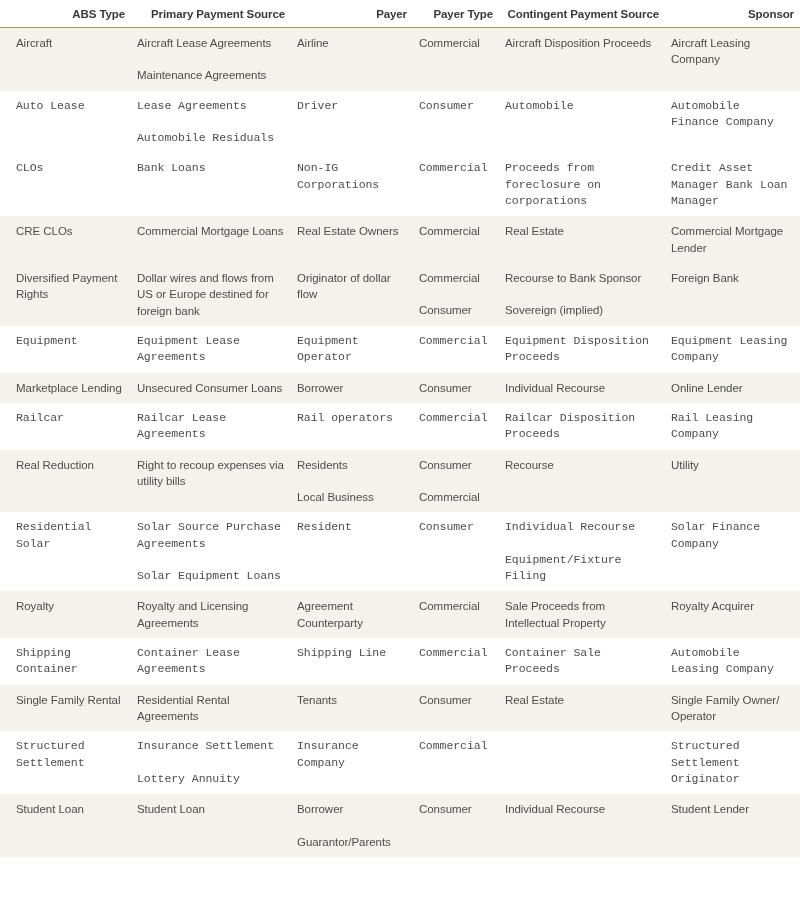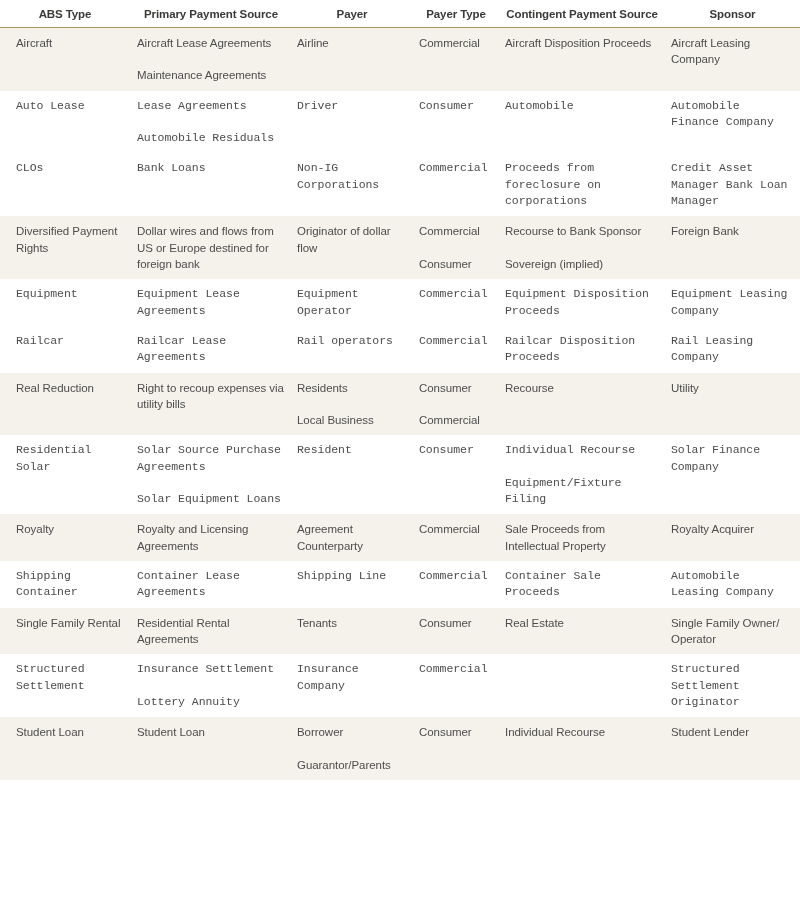--- a/index.html
+++ b/index.html
@@ -23,21 +23,21 @@
     font-size: 11.5px;
   }
   #abs-table col.c0 { width: 131px; }
   #abs-table col.c1 { width: 160px; }
   #abs-table col.c2 { width: 122px; }
   #abs-table col.c3 { width: 86px; }
   #abs-table col.c4 { width: 166px; }
   #abs-table col.c5 { width: 135px; }
 
   thead th {
-    text-align: center;
+    text-align: right;
     vertical-align: bottom;
     font-size: 11.5px;
     font-weight: bold;
     color: #3a3a38;
     padding: 8px 6px 7px 6px;
     background: #ffffff;
     border-bottom: 1.5px solid #a79660;
     letter-spacing: -0.1px;
     white-space: nowrap;
   }
@@ -139,20 +139,40 @@
         </td>
         <td>
           <span class="cell-line">Proceeds from foreclosure on corporations</span>
         </td>
         <td>
           <span class="cell-line">Credit Asset Manager Bank Loan Manager</span>
         </td>
       </tr>
       <tr class="odd">
         <td>
+          <span class="cell-line">CRE CLOs</span>
+        </td>
+        <td>
+          <span class="cell-line">Commercial Mortgage Loans</span>
+        </td>
+        <td>
+          <span class="cell-line">Real Estate Owners</span>
+        </td>
+        <td>
+          <span class="cell-line">Commercial</span>
+        </td>
+        <td>
+          <span class="cell-line">Real Estate</span>
+        </td>
+        <td>
+          <span class="cell-line">Commercial Mortgage Lender</span>
+        </td>
+      </tr>
+      <tr class="odd">
+        <td>
           <span class="cell-line">Diversified Payment Rights</span>
         </td>
         <td>
           <span class="cell-line">Dollar wires and flows from US or Europe destined for foreign bank</span>
         </td>
         <td>
           <span class="cell-line">Originator of dollar flow</span>
         </td>
         <td>
           <span class="cell-line">Commercial</span>
@@ -179,20 +199,40 @@
         <td>
           <span class="cell-line">Commercial</span>
         </td>
         <td>
           <span class="cell-line">Equipment Disposition Proceeds</span>
         </td>
         <td>
           <span class="cell-line">Equipment Leasing Company</span>
         </td>
       </tr>
+      <tr class="odd">
+        <td>
+          <span class="cell-line">Marketplace Lending</span>
+        </td>
+        <td>
+          <span class="cell-line">Unsecured Consumer Loans</span>
+        </td>
+        <td>
+          <span class="cell-line">Borrower</span>
+        </td>
+        <td>
+          <span class="cell-line">Consumer</span>
+        </td>
+        <td>
+          <span class="cell-line">Individual Recourse</span>
+        </td>
+        <td>
+          <span class="cell-line">Online Lender</span>
+        </td>
+      </tr>
       <tr class="even">
         <td>
           <span class="cell-line">Railcar</span>
         </td>
         <td>
           <span class="cell-line">Railcar Lease Agreements</span>
         </td>
         <td>
           <span class="cell-line">Rail operators</span>
         </td>

